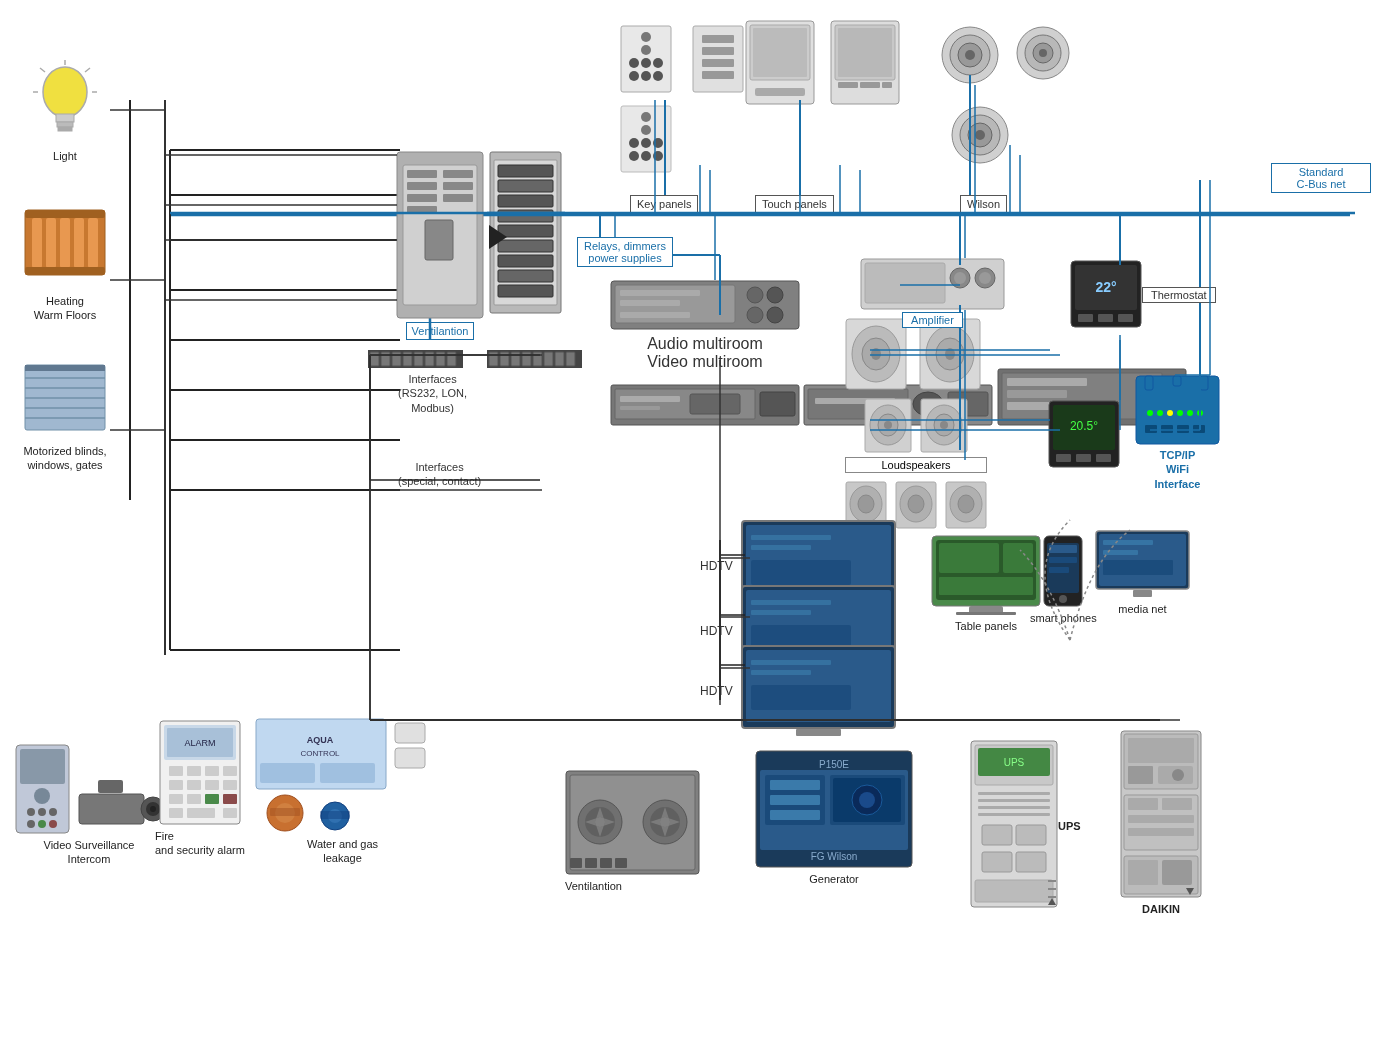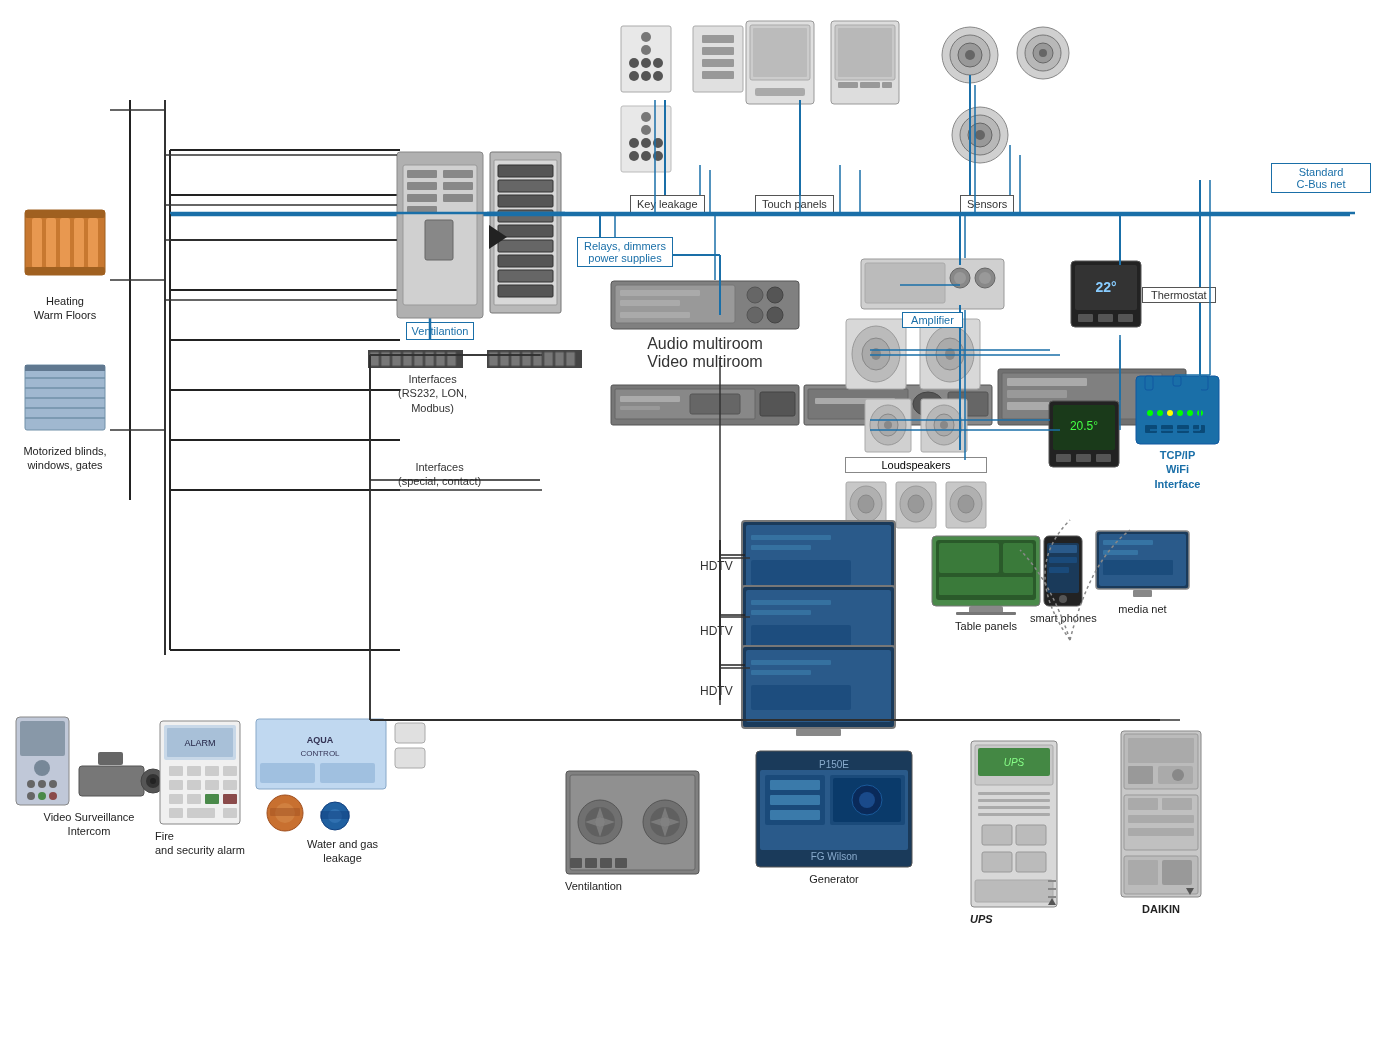--- a/index.html
+++ b/index.html
@@ -144,20 +144,36 @@
     <line x1="1200" y1="430" x2="1150" y2="430" stroke="#1a6fa8" stroke-width="1.5"></line>
 
     <line x1="370" y1="720" x2="1160" y2="720" stroke="#222" stroke-width="2"></line>
     <line x1="370" y1="480" x2="370" y2="720" stroke="#222" stroke-width="1.5"></line>
 
     <line x1="1120" y1="335" x2="1120" y2="430" stroke="#1a6fa8" stroke-width="1.5"></line>
 
     <line x1="900" y1="285" x2="960" y2="285" stroke="#1a6fa8" stroke-width="1.5"></line>
   </svg>
 
+  <div class="device" style="left:30px; top:60px;">
+    <div class="device-img">
+      <svg width="70" height="85" viewBox="0 0 70 85">
+        <ellipse cx="35" cy="32" rx="22" ry="25" fill="#f0e040" stroke="#aaa" stroke-width="1.5"></ellipse>
+        <rect x="26" y="54" width="18" height="8" fill="#ccc" stroke="#aaa"></rect>
+        <rect x="27" y="62" width="16" height="5" fill="#bbb" stroke="#aaa"></rect>
+        <rect x="28" y="67" width="14" height="4" fill="#aaa" stroke="#aaa"></rect>
+        <line x1="35" y1="5" x2="35" y2="0" stroke="#aaa" stroke-width="1.5"></line>
+        <line x1="55" y1="12" x2="60" y2="8" stroke="#aaa" stroke-width="1.5"></line>
+        <line x1="15" y1="12" x2="10" y2="8" stroke="#aaa" stroke-width="1.5"></line>
+        <line x1="62" y1="32" x2="67" y2="32" stroke="#aaa" stroke-width="1.5"></line>
+        <line x1="8" y1="32" x2="3" y2="32" stroke="#aaa" stroke-width="1.5"></line>
+      </svg>
+    </div>
+    <div class="device-label">Light</div>
+  </div>
 
   <div class="device" style="left:20px; top:200px;">
     <div class="device-img">
       <svg width="90" height="90" viewBox="0 0 90 90">
         <rect x="5" y="10" width="80" height="65" rx="3" fill="#c87830" stroke="#a06020"></rect>
         <rect x="12" y="18" width="10" height="50" rx="2" fill="#e89850"></rect>
         <rect x="26" y="18" width="10" height="50" rx="2" fill="#e89850"></rect>
         <rect x="40" y="18" width="10" height="50" rx="2" fill="#e89850"></rect>
         <rect x="54" y="18" width="10" height="50" rx="2" fill="#e89850"></rect>
         <rect x="68" y="18" width="10" height="50" rx="2" fill="#e89850"></rect>
@@ -287,21 +303,21 @@
         <circle cx="26" cy="38" r="5" fill="#555"></circle>
         <circle cx="38" cy="38" r="5" fill="#555"></circle>
         <circle cx="14" cy="51" r="5" fill="#555"></circle>
         <circle cx="26" cy="51" r="5" fill="#555"></circle>
         <circle cx="38" cy="51" r="5" fill="#555"></circle>
       </svg>
     </div>
   </div>
 
   <div class="labeled-box" style="left:630px; top:195px;">
-    <span>Key leakage</span>
+    <span>Key panels</span>
   </div>
 
   <div style="position:absolute; left:745px; top:20px;">
     <div style="display:flex; gap:15px;">
 
       <svg width="70" height="85" viewBox="0 0 70 85">
         <rect x="1" y="1" width="68" height="83" rx="3" fill="#e0e0e0" stroke="#999"></rect>
         <rect x="5" y="5" width="60" height="55" rx="2" fill="#ccc" stroke="#aaa"></rect>
         <rect x="8" y="8" width="54" height="49" rx="1" fill="#bbb"></rect>
         <rect x="10" y="68" width="50" height="8" rx="2" fill="#aaa"></rect>
@@ -344,21 +360,21 @@
   <div style="position:absolute; left:950px; top:105px;">
     <svg width="60" height="65" viewBox="0 0 60 65">
       <circle cx="30" cy="30" r="28" fill="#d0d0d0" stroke="#888"></circle>
       <circle cx="30" cy="30" r="20" fill="#b8b8b8" stroke="#777"></circle>
       <circle cx="30" cy="30" r="12" fill="#999" stroke="#666"></circle>
       <circle cx="30" cy="30" r="5" fill="#666"></circle>
     </svg>
   </div>
 
   <div class="labeled-box" style="left:960px; top:195px;">
-    <span>Sensors</span>
+    <span>Wilson</span>
   </div>
 
   <div class="labeled-box blue-border" style="right:22px; top:163px; width:100px;">
     <span style="white-space:pre-line;">Standard
 C-Bus net</span>
   </div>
 
   <div class="labeled-box blue-border" style="left:577px; top:237px;">
     <span style="white-space:pre-line; font-size:11px;">Relays, dimmers
 power supplies</span>
@@ -642,21 +658,21 @@
 
         <rect x="8" y="10" width="50" height="5" rx="1" fill="#3a7aaa" opacity="0.8"></rect>
         <rect x="8" y="20" width="35" height="5" rx="1" fill="#3a7aaa" opacity="0.8"></rect>
         <rect x="8" y="30" width="70" height="15" rx="1" fill="#1a4a7a" opacity="0.9"></rect>
         <rect x="38" y="60" width="19" height="7" rx="1" fill="#888"></rect>
       </svg>
       <div class="device-label">media net</div>
     </div>
   </div>
 
-  <div style="position:absolute; left:15px; top:716px;">
+  <div style="position:absolute; left:15px; top:744px;">
     <div style="display:flex; flex-direction:column; align-items:center;">
       <div style="display:flex; gap:8px; align-items:flex-end;">
 
         <svg width="55" height="90" viewBox="0 0 55 90">
           <rect x="1" y="1" width="53" height="88" rx="4" fill="#c0c8d8" stroke="#888"></rect>
           <rect x="5" y="5" width="45" height="35" rx="2" fill="#8898a8"></rect>
           <circle cx="27" cy="52" r="8" fill="#778898"></circle>
           <circle cx="16" cy="68" r="4" fill="#666"></circle>
           <circle cx="27" cy="68" r="4" fill="#666"></circle>
           <circle cx="38" cy="68" r="4" fill="#666"></circle>
@@ -781,21 +797,21 @@
         <circle cx="112" cy="50" r="8" fill="#1a4a8a"></circle>
 
         <text x="79" y="110" text-anchor="middle" fill="#88aacc" font-size="10">FG Wilson</text>
         <text x="79" y="18" text-anchor="middle" fill="#88aacc" font-size="10">P150E</text>
       </svg>
       <div class="device-label" style="margin-top:4px;">Generator</div>
     </div>
   </div>
 
   <div style="position:absolute; left:970px; top:740px;">
-    <div style="display:flex; flex-direction:column; align-items:flex-start;font-style:italic;">
+    <div style="display:flex; flex-direction:row; align-items:center;">
       <svg width="88" height="168" viewBox="0 0 88 168">
         <rect x="1" y="1" width="86" height="166" rx="3" fill="#d8d8d8" stroke="#888"></rect>
         <rect x="5" y="5" width="78" height="40" rx="2" fill="#c8c8c8" stroke="#aaa"></rect>
 
         <rect x="8" y="8" width="72" height="28" rx="2" fill="#448844"></rect>
         <text x="44" y="26" text-anchor="middle" fill="#88ff88" font-size="10">UPS</text>
 
         <rect x="8" y="52" width="72" height="3" rx="1" fill="#aaa"></rect>
         <rect x="8" y="59" width="72" height="3" rx="1" fill="#aaa"></rect>
         <rect x="8" y="66" width="72" height="3" rx="1" fill="#aaa"></rect>

